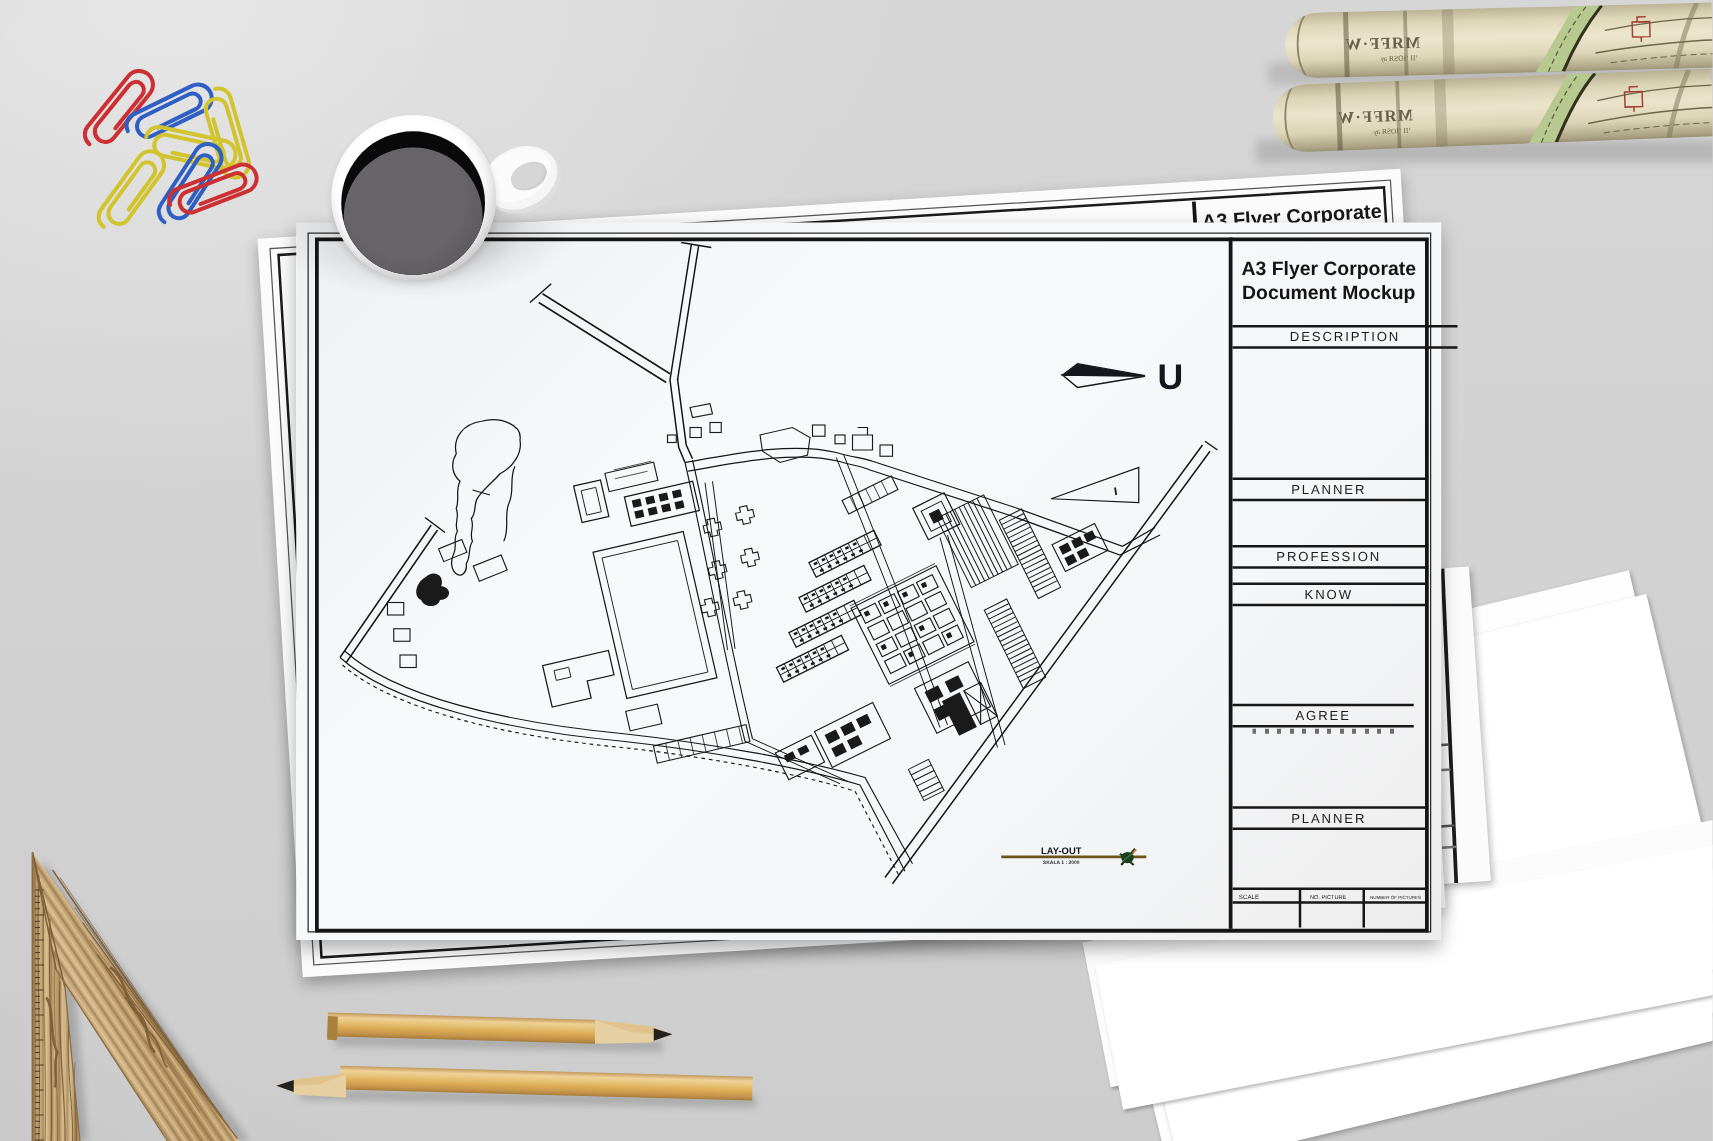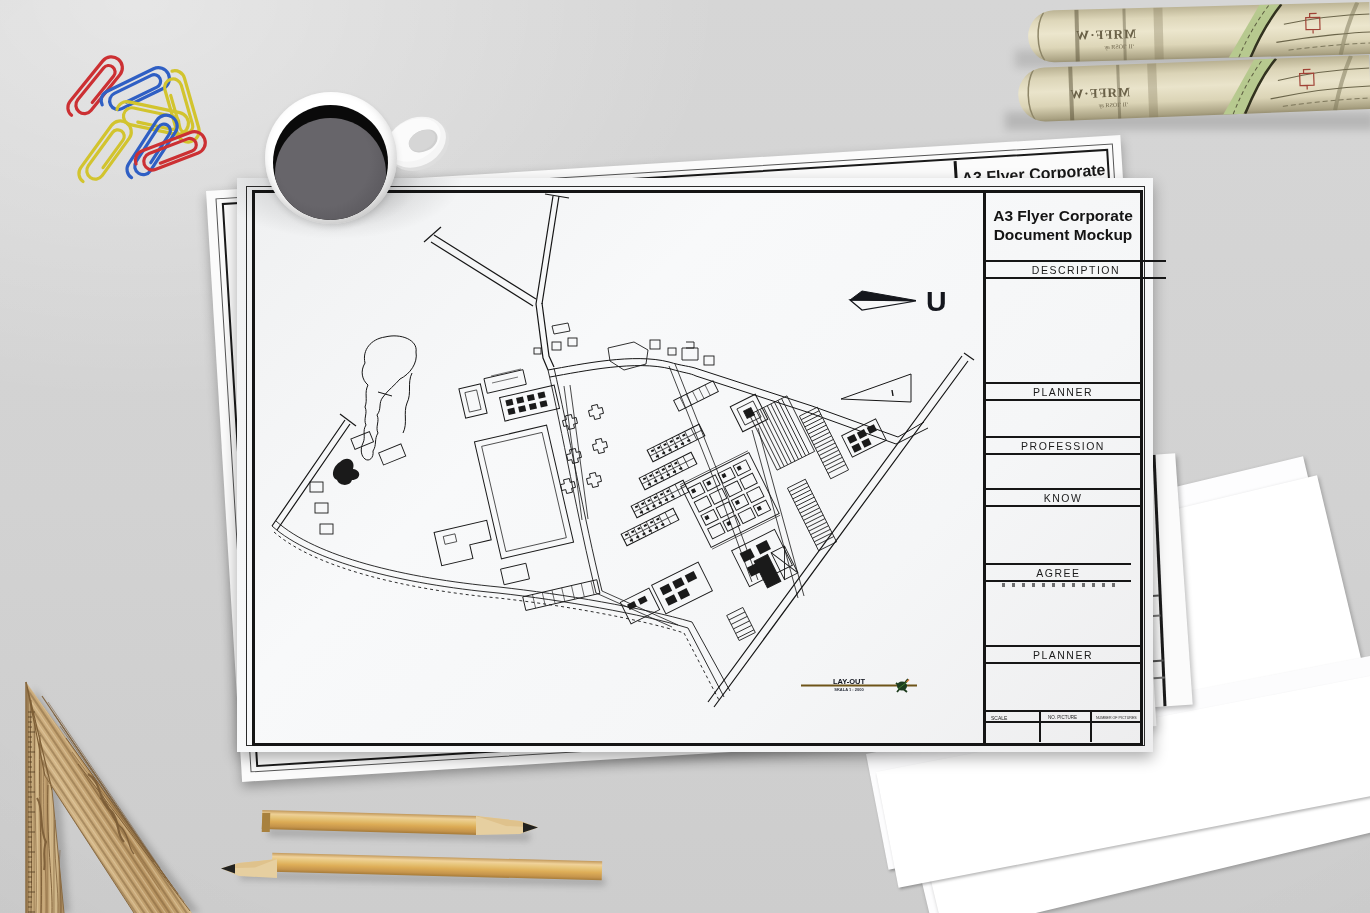--- a/index.html
+++ b/index.html
@@ -62,21 +62,21 @@
   <div class="abs" id="tblock" style="left:749px;top:15px;width:154px;height:547px;font-size:10.5px;color:#1b1b1b;">
 
     <div class="abs" style="left:0;top:13px;width:154px;text-align:center;font-weight:bold;font-size:15.5px;line-height:19px;color:#141414;">A3 Flyer Corporate<br>Document Mockup</div>
 
     <div class="abs" style="left:0;top:67px;width:180px;height:13px;border-top:2px solid #161616;border-bottom:2px solid #161616;text-align:center;letter-spacing:1.5px;padding-top:2px;">DESCRIPTION</div>
 
     <div class="abs" style="left:0;top:189px;width:154px;height:13px;border-top:2px solid #161616;border-bottom:2px solid #161616;text-align:center;letter-spacing:1.5px;padding-top:2px;">PLANNER</div>
 
     <div class="abs" style="left:0;top:243px;width:154px;height:13px;border-top:2px solid #161616;border-bottom:2px solid #161616;text-align:center;letter-spacing:1.5px;padding-top:2px;">PROFESSION</div>
 
-    <div class="abs" style="left:0;top:295px;width:154px;height:13px;border-top:2px solid #161616;border-bottom:2px solid #161616;text-align:center;letter-spacing:1.5px;padding-top:2px;">KNOW</div>
+    <div class="abs" style="left:0;top:273px;width:154px;height:13px;border-top:2px solid #161616;border-bottom:2px solid #161616;text-align:center;letter-spacing:1.5px;padding-top:2px;">KNOW</div>
 
     <div class="abs" style="left:0;top:370px;width:145px;height:13px;border-top:2px solid #161616;border-bottom:2px solid #161616;text-align:center;letter-spacing:1.5px;padding-top:2px;">AGREE</div>
 
     <div class="abs" style="left:16px;top:390px;width:118px;height:4px;background:repeating-linear-gradient(90deg,#4e4e4e 0 3px,transparent 3px 10px);opacity:.8;filter:blur(.4px);"></div>
 
     <div class="abs" style="left:0;top:452px;width:154px;height:13px;border-top:2px solid #161616;border-bottom:2px solid #161616;text-align:center;letter-spacing:1.5px;padding-top:2px;">PLANNER</div>
 
     <div class="abs" style="left:0;top:517px;width:154px;height:30px;border-top:2px solid #161616;font-size:4.5px;">
       <div class="abs" style="left:53px;top:0;width:1.5px;height:30px;background:#161616;"></div>
       <div class="abs" style="left:104px;top:0;width:1.5px;height:30px;background:#161616;"></div>

